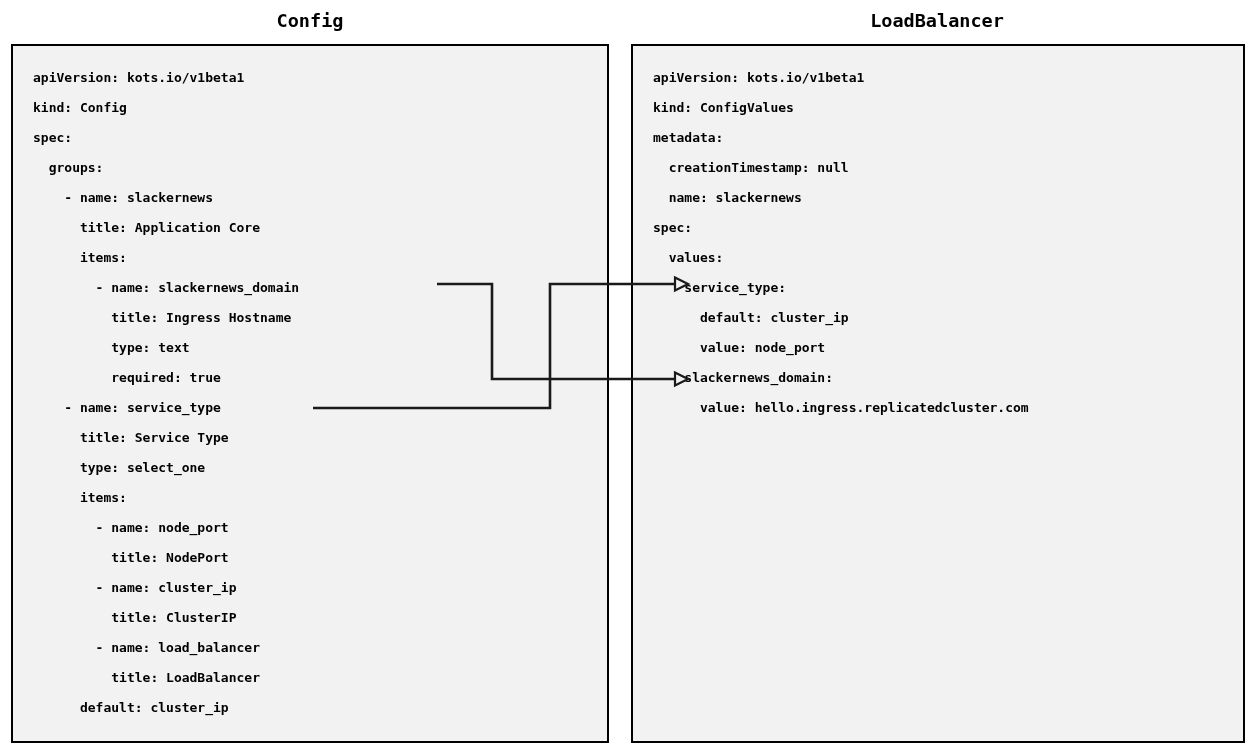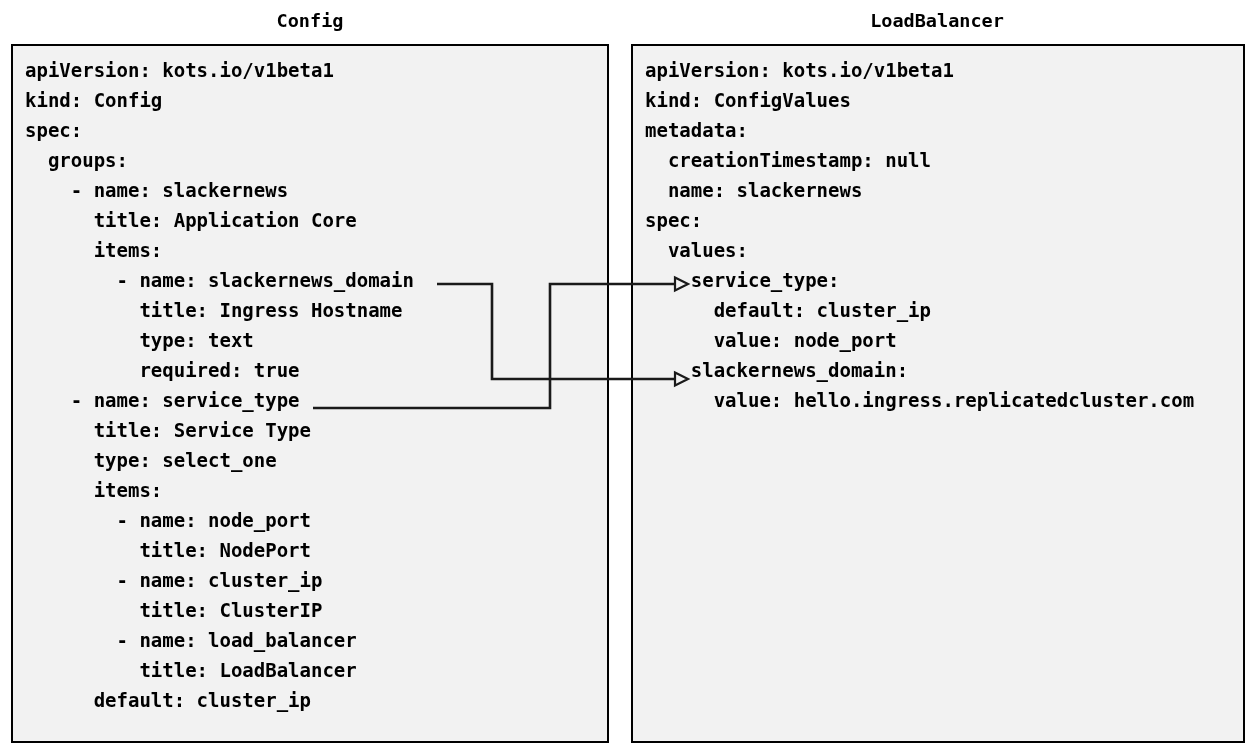--- a/index.html
+++ b/index.html
@@ -55,23 +55,23 @@
     top: 44px;
     width: 614px;
     height: 699px;
   }
 
   .code {
     position: absolute;
     left: 0;
     top: 0;
     padding: 9px 0 0 12px;
-    margin: 0;
+    margin: 8px;
     font-family: "DejaVu Sans Mono", "Liberation Mono", monospace;
-    font-size: 19px;
+    font-size: 13px;
     font-weight: bold;
     line-height: 30px;
     color: #000000;
     white-space: pre;
     letter-spacing: 0px;
   }
 
   .arrows {
     position: absolute;
     left: 0; top: 0;

